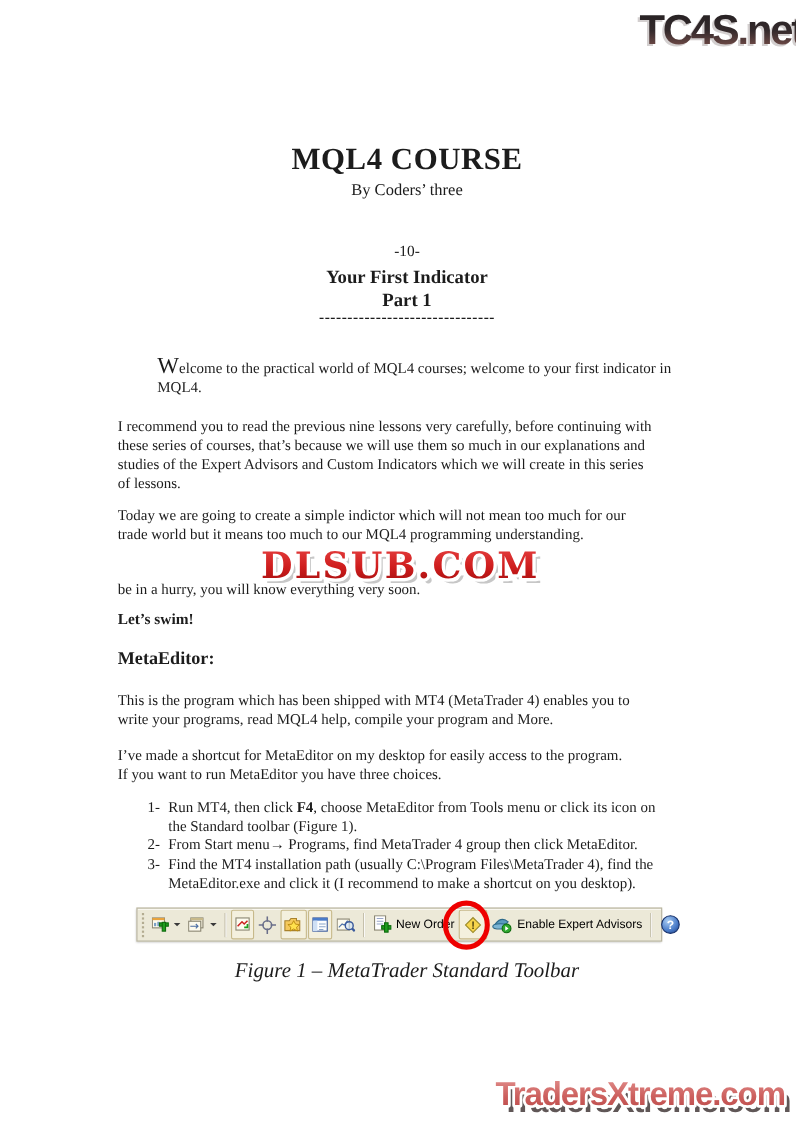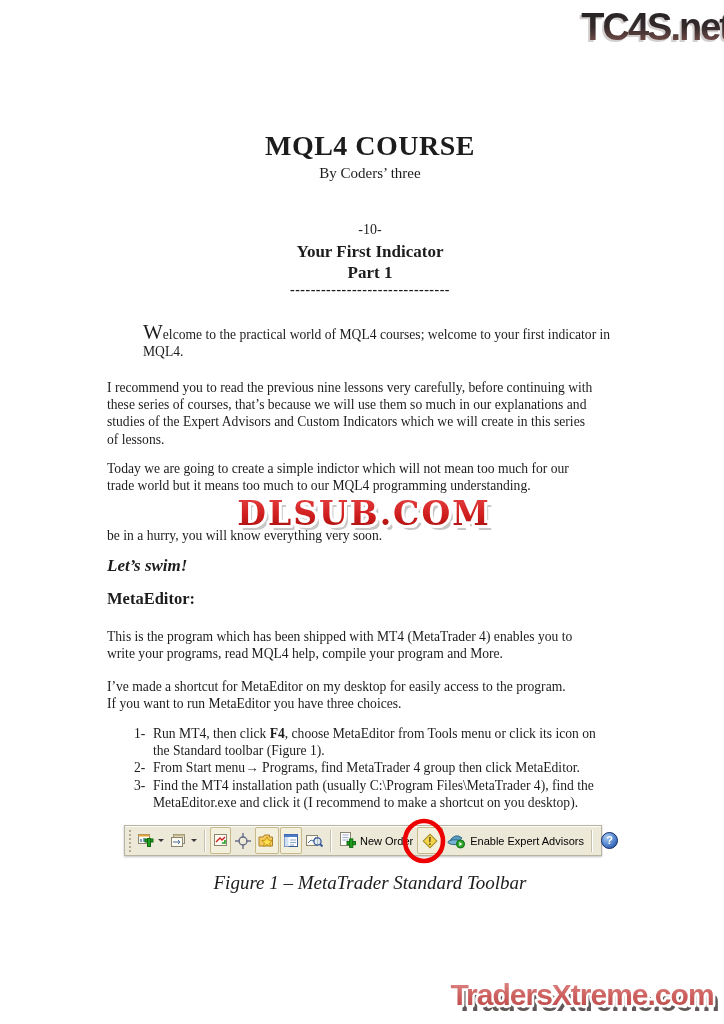--- a/index.html
+++ b/index.html
@@ -15,21 +15,21 @@
   .lesson-num{position:absolute; top:222px; left:0; width:100%; text-align:center; font-size:14px;}
   .lesson-title{position:absolute; top:242px; left:0; width:100%; text-align:center; font-size:17px; font-weight:bold;}
   .lesson-part{position:absolute; top:263px; left:0; width:100%; text-align:center; font-size:17px; font-weight:bold;}
   .lesson-divider{position:absolute; top:282px; left:0; width:100%; text-align:center; font-size:14px; font-weight:bold; letter-spacing:.5px;}
   
   .para{position:absolute; left:107px; width:512px; font-size:13.6px; line-height:17.2px; white-space:pre-line;}
   .p1{top:325px;margin-left:36px;} .p2{top:379px;} .p3{top:460px;} .p4{top:510px;}
   .p5{top:628px;} .p6{top:678px;}
   .initial{font-size:21px; line-height:14px;}
   .p4-line1{display:flex; justify-content:space-between; white-space:normal;}
-  .lets-swim{position:absolute; left:107px; top:556px; font-size:17px; font-weight:bold; font-style:italic;}
+  .lets-swim{position:absolute; left:107px; top:556px; font-size:14px; font-weight:bold; }
   .metaeditor{position:absolute; left:107px; top:589px; font-size:16.5px; font-weight:bold;}
   
   .num-list{position:absolute; left:134px; top:725px; width:486px; font-size:13.6px; line-height:17.2px;}
   .li{display:flex;}
   .li .num{width:19px; flex:none;}
   .li .txt{flex:1; white-space:pre-line;}
   
   .toolbar{
     position:absolute; left:124px; top:825px; width:478px; height:31px;
     background:#ece9d8; border:1px solid #b8b4a2; box-sizing:border-box;

